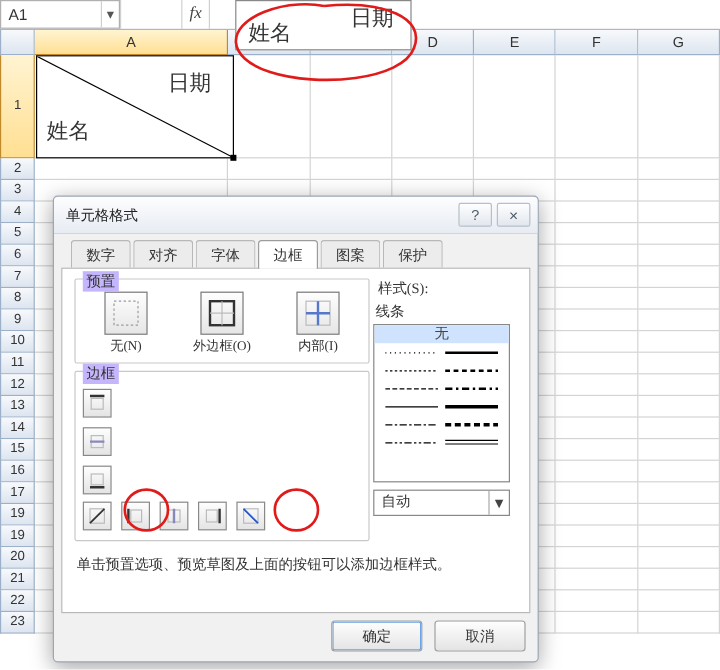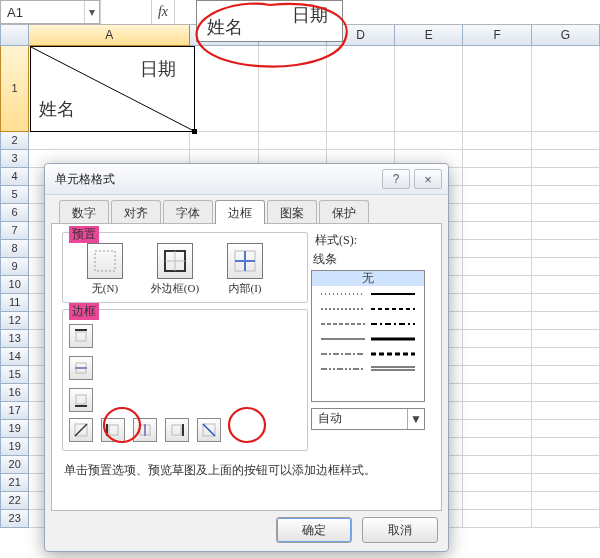--- a/index.html
+++ b/index.html
@@ -58,22 +58,22 @@
   .titlebar{height:30px;display:flex;align-items:center;padding:0 6px 0 10px;background:linear-gradient(#fdfdfe,#e7ecf3);border-bottom:1px solid #cfd6df;border-radius:4px 4px 0 0;}
   .titlebar .t{flex:1;font-size:12px;color:#222;}
   .winbtn{width:26px;height:18px;margin-left:4px;border:1px solid #b7bfc8;border-radius:2px;background:linear-gradient(#fefefe,#e2e7ee);display:flex;align-items:center;justify-content:center;font-family:Arial,sans-serif;font-size:12px;color:#4a5a6a;}
   .winbtn.close{font-size:13px;}
   .dlgbody{position:absolute;left:6px;right:6px;top:36px;bottom:40px;}
   .tabs{display:flex;gap:0;padding-left:8px;height:24px;}
   .tab{padding:3px 12px 0;border:1px solid #b8b8b8;border-bottom:none;background:var(--tab-bg);border-radius:3px 3px 0 0;margin-right:2px;font-family:"SimSun",serif;font-size:12px;position:relative;line-height:18px;}
   .tab.active{background:var(--tab-active);z-index:2;border-color:#9c9c9c;}
   .tabpanel{position:absolute;left:0;right:0;top:23px;bottom:0;border:1px solid #b8b8b8;background:#fff;padding:8px 10px;box-sizing:border-box;}
   .gbox{border:1px solid var(--gbox-border);border-radius:2px;position:relative;padding:8px 6px 6px;margin-bottom:6px;}
-  .gbox .legend{position:absolute;top:-7px;left:6px;background:#ec4899;padding:0 3px;font-family:"SimSun",serif;font-size:12px;}
-  .preset-row{display:flex;gap:18px;justify-content:flex-start;padding:2px 4px 0 10px;}
+  .gbox .legend{position:absolute;top:-7px;left:6px;background:#c4b5fd;padding:0 3px;font-family:"SimSun",serif;font-size:12px;}
+  .preset-row{display:flex;gap:28px;justify-content:flex-start;padding:2px 4px 0 10px;}
   .preset{display:flex;flex-direction:column;align-items:center;width:52px;}
   .preset-ico{width:34px;height:34px;border:1px solid #777;background:linear-gradient(#fefefe,#e6e6e6);display:flex;align-items:center;justify-content:center;}
   .preset-ico svg{width:26px;height:26px;}
   .preset .cap{margin-top:2px;font-size:11px;font-family:"SimSun",serif;}
   .border-area{display:flex;}
   .side-btns{display:flex;flex-direction:column;gap:8px;padding-top:6px;}
   .bbtn{width:22px;height:22px;border:1px solid #888;background:linear-gradient(#fefefe,#e4e4e4);display:flex;align-items:center;justify-content:center;}
   .bbtn svg{width:16px;height:16px;}
   .preview{width:172px;height:100px;border:1px solid #888;background:#fff;margin-left:6px;position:relative;}
   .preview svg{position:absolute;left:0;top:0;width:100%;height:100%;}

